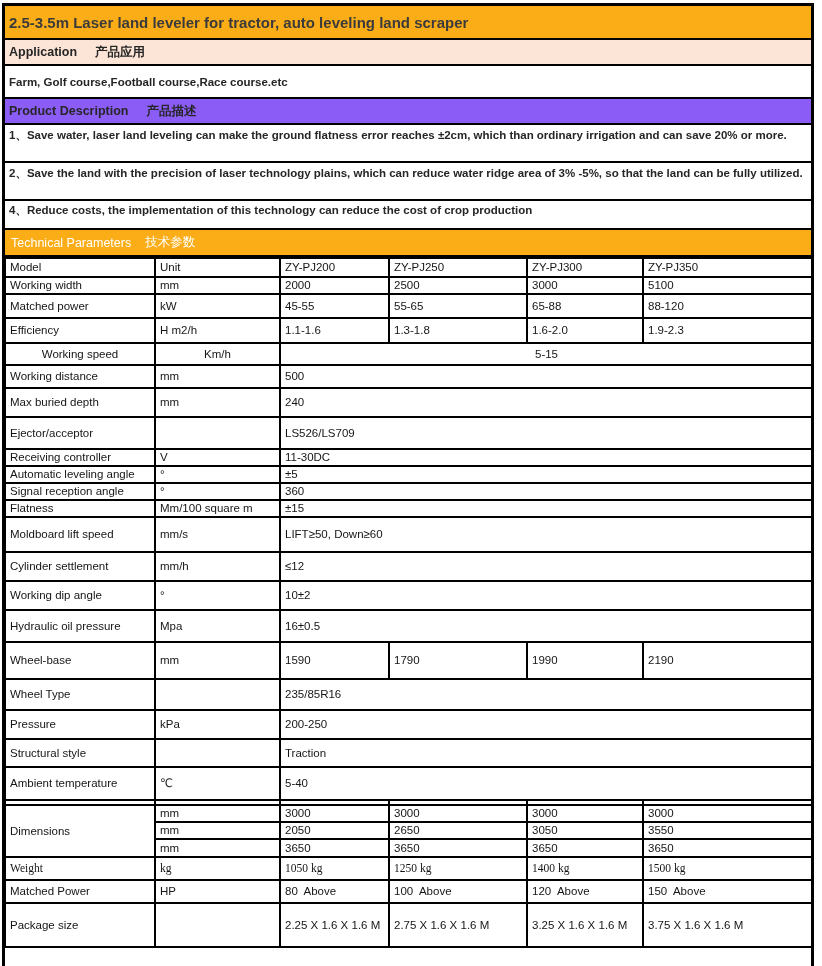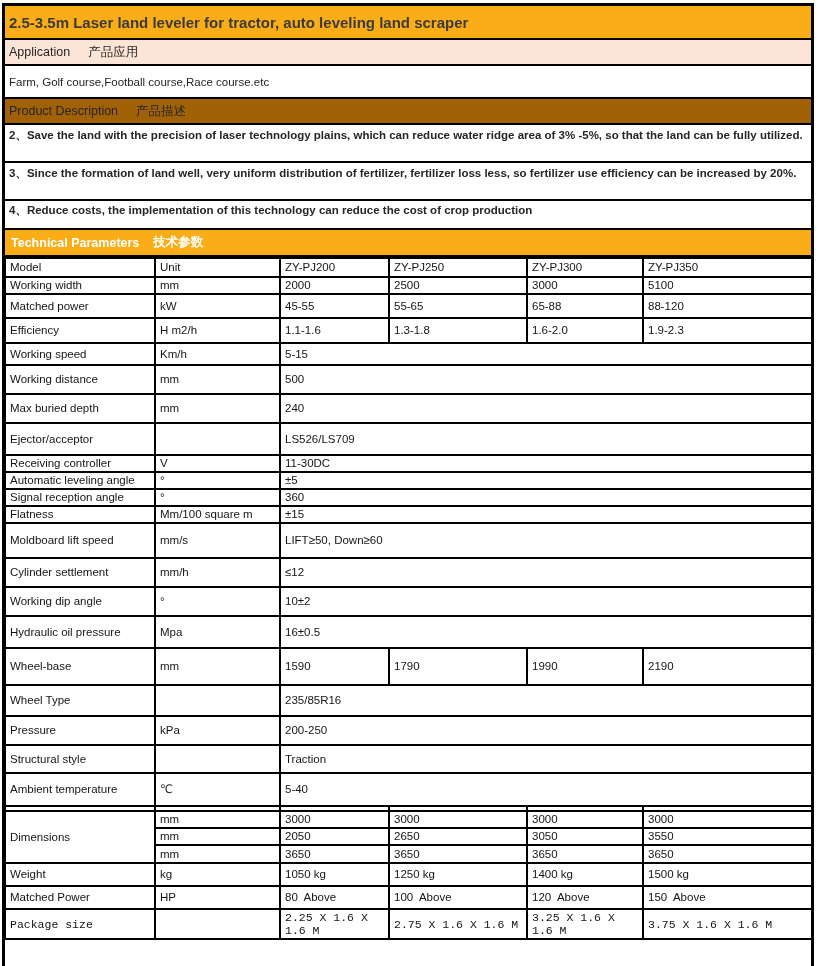--- a/index.html
+++ b/index.html
@@ -2,27 +2,27 @@
 <html><head>
 <meta charset="utf-8">
 <style>
   html,body{margin:0;padding:0;background:#fff;}
   body{width:822px;height:966px;overflow:hidden;position:relative;
        font-family:"Liberation Sans","DejaVu Sans",sans-serif;}
   .frame{position:absolute;left:2px;top:3px;width:812px;height:1000px;
          border:3px solid #000;background:#fff;box-sizing:border-box;}
   .row{box-sizing:border-box;border-bottom:2px solid #000;display:flex;align-items:center;}
   .banner{height:27px;padding:16px 4px;font-weight:bold;font-size:15px;color:#3b3b3b;letter-spacing:0;}
-  .sec-header{height:26px;padding:0 4px;font-weight:normal;font-size:12.5px;color:#262626;background:#fce4d6;}
+  .sec-header{height:26px;padding:0 4px;font-weight:bold;font-size:12.5px;color:#262626;background:#fce4d6;}
   .sec-header .zh{margin-left:18px;}
-  .plain-row{height:33px;padding:0 4px;font-weight:normal;font-size:11.5px;color:#262626;background:#fff;}
+  .plain-row{height:33px;padding:0 4px;font-weight:bold;font-size:11.5px;color:#262626;background:#fff;}
   .desc-row{box-sizing:border-box;border-bottom:2px solid #000;min-height:38px;height:38px;
             padding:2px 4px;font-weight:bold;font-size:11.5px;line-height:17px;color:#262626;overflow:hidden;}
   .desc-row:last-child{height:29px;min-height:29px;padding-top:1px;}
-  .tech-header{height:27px;padding:0 6px;font-weight:bold;font-size:12.5px;color:#fff;}
+  .tech-header{height:27px;padding:0 6px;font-weight:normal;font-size:12.5px;color:#fff;}
   table{border-collapse:collapse;table-layout:fixed;width:808px;margin-left:-1px;}
   td{border:2px solid #000;padding:1px 4px;font-size:11.5px;color:#151515;
      vertical-align:middle;overflow:hidden;white-space:pre-wrap;line-height:13px;}
   td.lbl{white-space:nowrap;}
 </style>
 </head>
 <body>
 
 <div class="frame">
 
@@ -32,28 +32,28 @@
 
   <div class="row sec-header" style="background: rgb(252, 228, 214);">
     <span>Application</span>
     <span class="zh">产品应用</span>
   </div>
 
   <div class="row plain-row">
     <span>Farm, Golf course,Football course,Race course.etc</span>
   </div>
 
-  <div class="row sec-header" style="background: #a16207;">
+  <div class="row sec-header" style="background: #8b5cf6;">
     <span>Product Description</span>
     <span class="zh">产品描述</span>
   </div>
 
   <div>
+      <div class="desc-row">1、Save water, laser land leveling can make the ground flatness error reaches ±2cm, which than ordinary irrigation and can save 20% or more.</div>
       <div class="desc-row">2、Save the land with the precision of laser technology plains, which can reduce water ridge area of 3% -5%, so that the land can be fully utilized.</div>
-      <div class="desc-row">3、Since the formation of land well, very uniform distribution of fertilizer, fertilizer loss less, so fertilizer use efficiency can be increased by 20%.</div>
       <div class="desc-row">4、Reduce costs, the implementation of this technology can reduce the cost of crop production</div>
     </div>
 
   <div class="row tech-header" style="background: rgb(251, 173, 23); color: rgb(255, 255, 255);">
     <span>Technical Parameters</span>
     <span class="zh" style="margin-left:14px;">技术参数</span>
   </div>
 
   <table>
     <colgroup>
@@ -90,26 +90,26 @@
           <td>88-120</td>
         </tr>
         <tr style="height: 25px;">
           <td class="lbl">Efficiency</td>
           <td>H m2/h</td>
           <td>1.1-1.6</td>
           <td>1.3-1.8</td>
           <td>1.6-2.0</td>
           <td>1.9-2.3</td>
         </tr>
-        <tr style="height: 22px;">
+        <tr style="height: 22px; text-align: center;">
           <td class="lbl">Working speed</td>
           <td>Km/h</td>
           <td colspan="4">5-15</td>
         </tr>
-        <tr style="height: 29px;">
+        <tr style="height: 23px;">
           <td class="lbl">Working distance</td>
           <td>mm</td>
           <td colspan="4">500</td>
         </tr>
         <tr style="height: 29px;">
           <td class="lbl">Max buried depth</td>
           <td>mm</td>
           <td colspan="4">240</td>
         </tr>
         <tr style="height: 32px;">
@@ -208,37 +208,37 @@
           <td>3050</td>
           <td>3550</td>
         </tr>
         <tr style="height: 18px;">
           <td class="lbl">mm</td>
           <td>3650</td>
           <td>3650</td>
           <td>3650</td>
           <td>3650</td>
         </tr>
-        <tr style="height: 23px;">
+        <tr style="height: 23px; font-family: Liberation Serif, serif;">
           <td class="lbl">Weight</td>
           <td>kg</td>
           <td>1050 kg</td>
           <td>1250 kg</td>
           <td>1400 kg</td>
           <td>1500 kg</td>
         </tr>
         <tr style="height: 23px;">
           <td class="lbl">Matched Power</td>
           <td>HP</td>
           <td>80  Above</td>
           <td>100  Above</td>
           <td>120  Above</td>
           <td>150  Above</td>
         </tr>
-        <tr style="height: 30px; font-family: Liberation Mono, monospace;">
+        <tr style="height: 44px;">
           <td class="lbl">Package size</td>
           <td></td>
           <td>2.25 X 1.6 X 1.6 M</td>
           <td>2.75 X 1.6 X 1.6 M</td>
           <td>3.25 X 1.6 X 1.6 M</td>
           <td>3.75 X 1.6 X 1.6 M</td>
         </tr>
       </tbody>
   </table>
 

